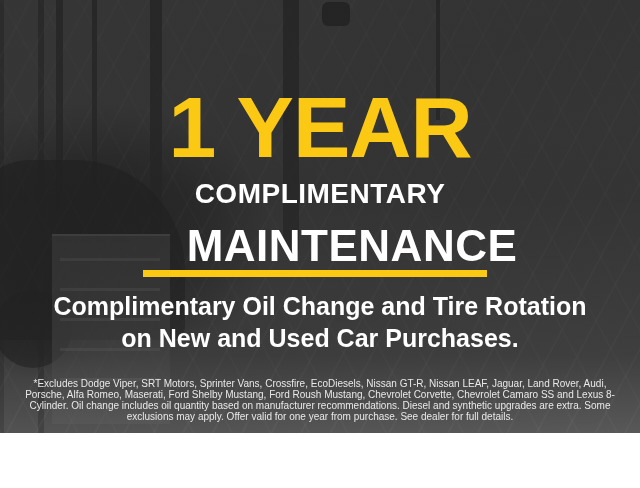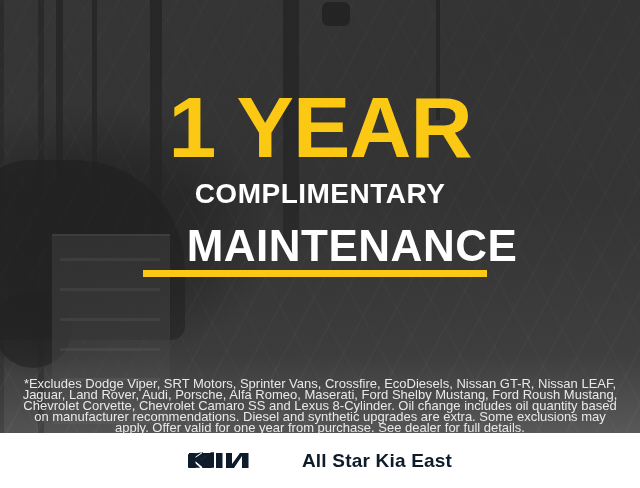--- a/index.html
+++ b/index.html
@@ -162,21 +162,21 @@
     font-weight:bold;
     line-height:32px;
     white-space:nowrap;
   }
   .tagline .ln2 { display:block; }
 
   .disclaimer {
     position:absolute;
     left:16px; top:378px; width:608px;
     color:#e9e9e9;
-    font-size:13px;
+    font-size:10px;
     line-height:11px;
     text-align:center;
   }
 
   
   .footer {
     position:absolute;
     left:0; top:433px;
     width:640px; height:55px;
     background:#ffffff;
@@ -229,35 +229,23 @@
     <div class="content">
 
       <div class="headline-year">1 YEAR</div>
 
       <div class="headline-sub1">COMPLIMENTARY</div>
 
       <div class="headline-sub2">MAINTENANCE</div>
 
       <div class="divider"></div>
 
+      <div class="tagline">
+        <span>Complimentary Oil Change and Tire Rotation</span>
+        <span class="ln2">on New and Used Car Purchases.</span>
+      </div>
 
       <div class="disclaimer">*Excludes Dodge Viper, SRT Motors, Sprinter Vans, Crossfire, EcoDiesels, Nissan GT-R, Nissan LEAF, Jaguar, Land Rover, Audi, Porsche, Alfa Romeo, Maserati, Ford Shelby Mustang, Ford Roush Mustang, Chevrolet Corvette, Chevrolet Camaro SS and Lexus 8-Cylinder. Oil change includes oil quantity based on manufacturer recommendations. Diesel and synthetic upgrades are extra. Some exclusions may apply. Offer valid for one year from purchase. See dealer for full details.</div>
     </div>
   </div>
 
-  <div class="footer">
-
-    <svg class="kia-logo" width="92" height="26" viewBox="0 0 184 52" aria-label="Kia">
-      <path fill="#0D1B2A" d="M0 12.5 L0 39.5 L24.5 39.5 L6.5 22.8 L28 8.5 L28 39.5 L52 39.5 L52 8.5 L46 8.5 L30 20.5 L30 8.5 Z"></path>
-      <g fill="#0D1B2A">
-
-        <path d="M2 10 L2 40 L15 40 L15 26.5 L31 40 L49 40 L27 22.5 L47 10 L29 10 L15 19.5 L15 10 Z"></path>
-
-        <path d="M56 10 L56 40 L69 40 L69 10 Z"></path>
-
-        <path d="M76 40 L92 40 L108 16 L108 40 L121 40 L121 10 L104 10 L88 32 L88 10 L76 10 Z"></path>
-      </g>
-    </svg>
-
-    <span class="dealer-name">All Star Kia East</span>
-  </div>
 
 </div>
 
 </body></html>

